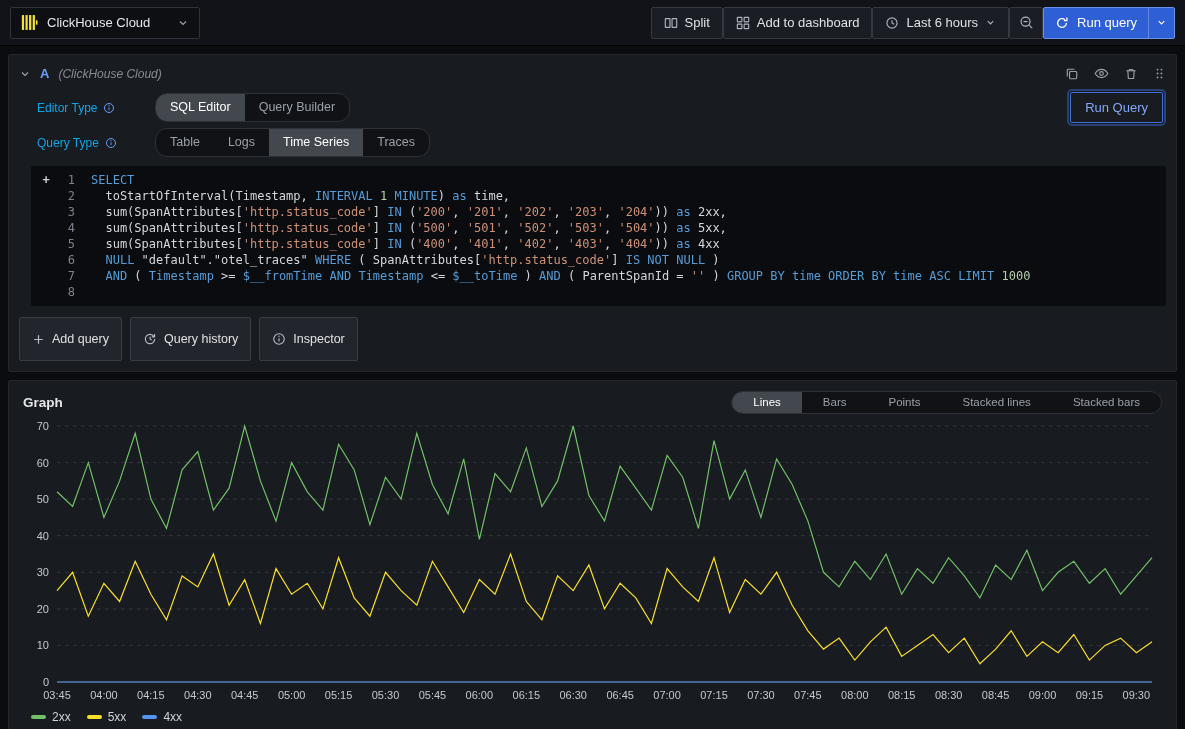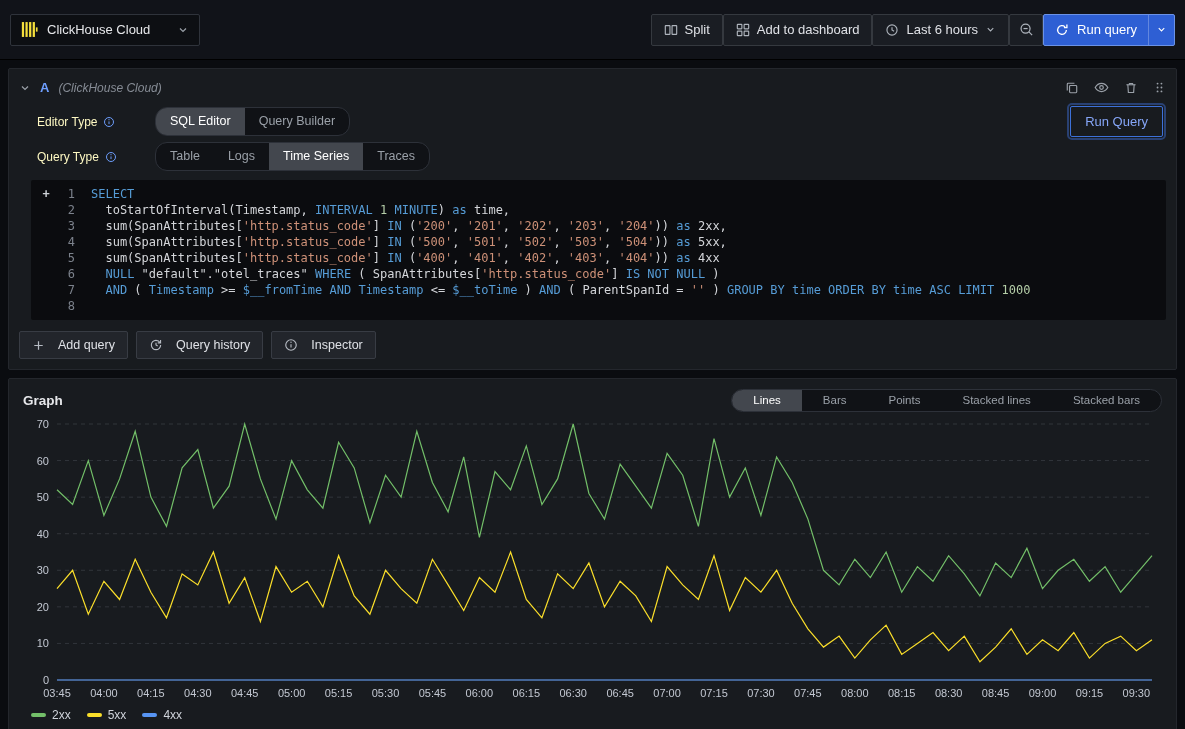--- a/index.html
+++ b/index.html
@@ -2,60 +2,60 @@
 <html><head>
 <meta charset="utf-8">
 <style>
   *{margin:0;padding:0;box-sizing:border-box}
   html,body{width:1185px;height:729px;overflow:hidden}
   body{background:#0a0c10;font-family:"Liberation Sans",sans-serif;font-size:13px;color:#d8dade}
   button{font-family:inherit;cursor:pointer}
   svg{display:block}
 
   
-  .topbar{height:60px;background:#111319;display:flex;align-items:center;justify-content:space-between;padding:0 10px;border-bottom:1px solid #000}
+  .topbar{height:46px;background:#111319;display:flex;align-items:center;justify-content:space-between;padding:0 10px;border-bottom:1px solid #000}
   .ds-picker{display:flex;align-items:center;gap:9px;background:#0d0f13;border:1px solid #2f333b;border-radius:2px;height:32px;padding:0 10px;min-width:190px;color:#e6e7ea;cursor:pointer}
   .ds-picker .caret{margin-left:auto;color:#9aa0a8}
   .topbar-actions{display:flex;align-items:center;}
   .btn-secondary{display:flex;align-items:center;gap:7px;background:#1a1d23;border:1px solid #35393f;height:32px;padding:0 12px;border-radius:2px;color:#dfe1e6;font-size:13px;font-weight:500}
   .btn-secondary .ico{color:#aeb4bc}
   .btn-icon{width:34px;justify-content:center;padding:0}
   .run-query{display:flex;align-items:stretch;background:#2e5fd4;border:1px solid #6b92e6;border-radius:2px;height:32px;color:#fff;overflow:hidden}
   .run-query .rq-main{display:flex;align-items:center;gap:8px;padding:0 11px;font-weight:500}
   .run-query .rq-caret{display:flex;align-items:center;padding:0 7px;border-left:1px solid rgba(255,255,255,.25)}
 
   
   .panel{margin:8px;background:#181b1f;border:1px solid #24272d;border-radius:2px}
   .query-panel{padding:5px 10px 10px}
   .panel-header{display:flex;align-items:center;gap:9px;height:27px;color:#9aa0a8}
   .refid{color:#6e9fff;font-weight:600;font-size:13px}
   .ds-hint{font-style:italic;color:#868c95;font-size:12px}
   .header-icons{margin-left:auto;display:flex;align-items:center;gap:15px;color:#9aa0a8}
   .header-icons .hicon{background:none;border:none;color:#9aa0a8;padding:0}
 
   .editor-row{display:flex;align-items:center;margin:5px 0 0 18px}
-  .field-label{display:flex;align-items:center;gap:6px;color:#fef9c3;font-size:12px;font-weight:500;width:118px}
+  .field-label{display:flex;align-items:center;gap:6px;color:#0ea5e9;font-size:12px;font-weight:500;width:118px}
   .seg{display:inline-flex;background:#101216;border:1px solid #2d3139;border-radius:12px;overflow:hidden}
   .seg-opt{background:transparent;border:none;color:#9aa0a8;font-size:12.5px;padding:6px 14px;line-height:15px}
   .seg-opt.selected{background:#43474e;color:#fff}
   .run-query-panel{margin-left:auto;background:transparent;border:1px solid #3d71d9;color:#86a6f8;font-size:13px;font-weight:500;height:31px;padding:0 14px;border-radius:2px;outline:2px solid rgba(61,113,217,.45);outline-offset:1px;margin-right:3px}
 
   
   .sql-editor{margin:9px 0 0 12px;background:#0b0c0f;border-radius:2px;padding:6px 4px;font-family:"DejaVu Sans Mono","Liberation Mono",monospace;font-size:12px;line-height:16px;min-height:131px}
   .code-line{display:flex}
   .ln-plus{width:22px;text-align:center;color:#cdd1d7;font-weight:bold}
   .ln-num{width:18px;text-align:right;color:#7c828c;margin-right:16px;flex:none}
   .code-text{white-space:pre}
   .tok-k{color:#569cd6}
   .tok-s{color:#ce9178}
   .tok-n{color:#b5cea8}
   .tok-d{color:#d4d6da}
 
   .actions-row{display:flex;gap:8px;margin-top:11px}
-  .action-btn{display:flex;align-items:center;gap:13px;background:#22252b;border:1px solid #383c44;border-radius:2px;height:28px;padding:0 12px;color:#dfe1e6;font-size:12.5px;font-weight:500}
+  .action-btn{display:flex;align-items:center;gap:7px;background:#22252b;border:1px solid #383c44;border-radius:2px;height:44px;padding:0 12px;color:#dfe1e6;font-size:12.5px;font-weight:500}
   .action-btn .ico{color:#b6bbc3}
 
   
   .graph-panel{padding:9px 14px 4px;height:446px}
   .graph-header{display:flex;justify-content:space-between;align-items:center;height:24px}
   .graph-title{font-weight:700;font-size:13.5px;color:#e6e7ea}
   .modes .seg-opt{padding:3px 21px;font-size:11.5px}
   .chart-svg{width:100%;height:288px;margin-top:4px}
   .grid{stroke:rgba(204,210,224,.14);stroke-width:1;stroke-dasharray:4 4}
   .grid.zero{stroke:rgba(204,210,224,.28);stroke-dasharray:none}

